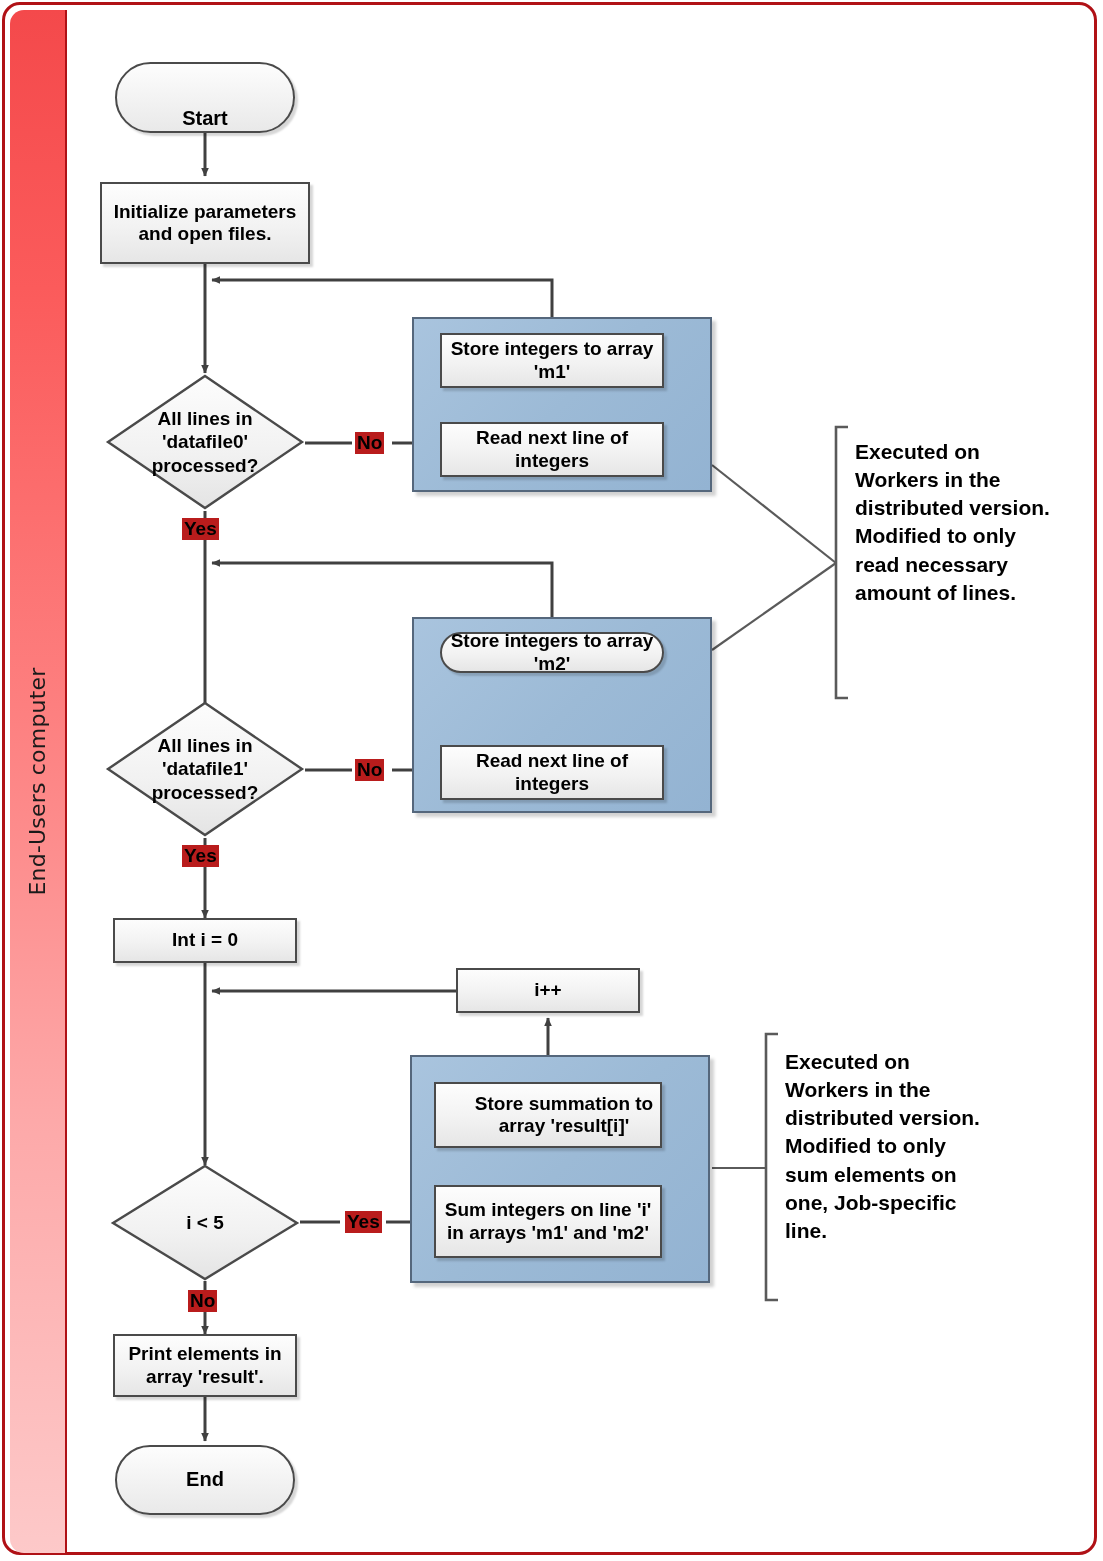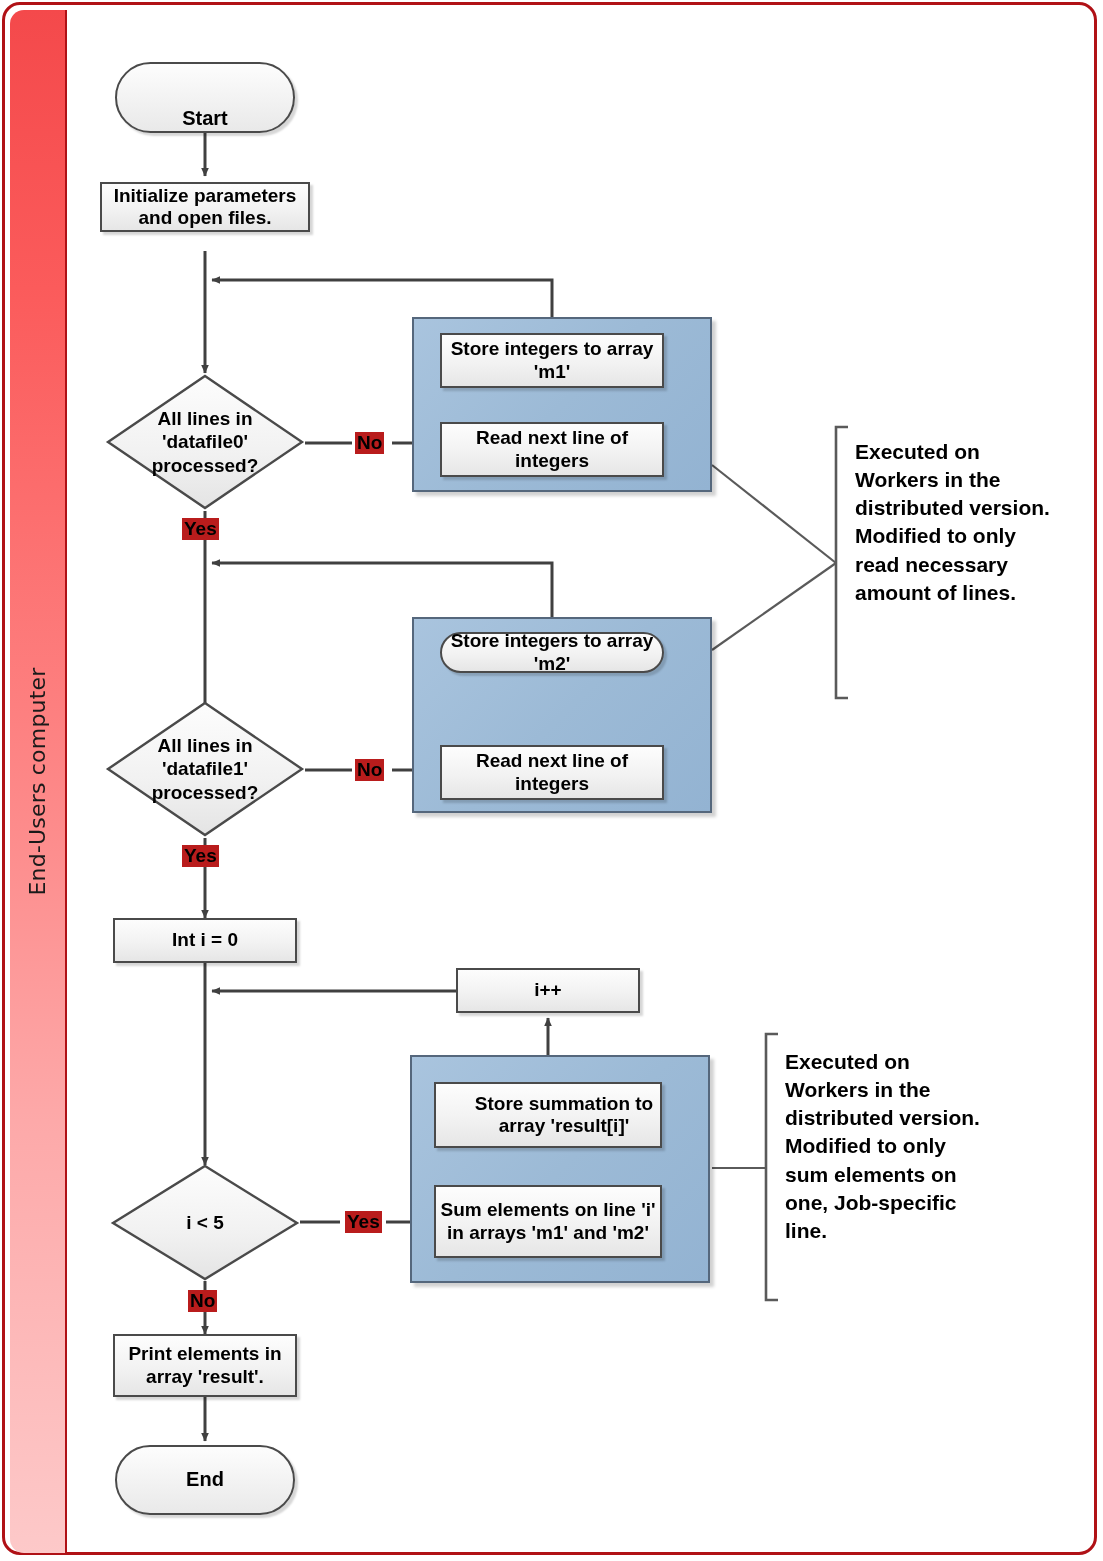--- a/index.html
+++ b/index.html
@@ -126,21 +126,21 @@
   <g stroke="#5a5a5a" stroke-width="2.6" fill="none" stroke-linejoin="miter">
     <path d="M848,427 L836,427 L836,698 L848,698"></path>
     <path d="M778,1034 L766,1034 L766,1300 L778,1300"></path>
   </g>
 </svg>
 
 <div class="node term" style="left:115px;top:62px;width:180px;height:71px;align-items:flex-end;">
   <span>Start</span>
 </div>
 
-<div class="node proc" style="left:100px;top:182px;width:210px;height:50px;">
+<div class="node proc" style="left:100px;top:182px;width:210px;height:82px;">
   <span>Initialize parameters and open files.</span>
 </div>
 
 <div class="dia-wrap" style="left:105px;top:373px;width:200px;height:138px;">
   <svg width="200" height="138">
     <defs>
       <linearGradient id="dg1" x1="0" y1="0" x2="0" y2="1">
         <stop offset="0%" stop-color="#fdfdfd"></stop>
           <stop offset="60%" stop-color="#f1f1f1"></stop>
           <stop offset="100%" stop-color="#e4e4e4"></stop>
@@ -203,21 +203,21 @@
   <div class="dia-text">
     <span>i &lt; 5</span>
   </div>
 </div>
 
 <div class="group-box" style="left:410px;top:1055px;width:300px;height:228px;"></div>
 <div class="node proc" style="left:434px;top:1082px;width:228px;height:66px;padding-left:32px;">
   <span>Store summation to array 'result[i]'</span>
 </div>
 <div class="node proc" style="left:434px;top:1185px;width:228px;height:73px;">
-  <span>Sum elements on line 'i' in arrays 'm1' and 'm2'</span>
+  <span>Sum integers on line 'i' in arrays 'm1' and 'm2'</span>
 </div>
 
 <span class="edge-label" style="left:345px;top:1211px;">Yes</span>
 <span class="edge-label" style="left:188px;top:1290px;">No</span>
 
 <div class="node proc" style="left:113px;top:1334px;width:184px;height:63px;">
   <span>Print elements in array 'result'.</span>
 </div>
 
 <div class="node term" style="left:115px;top:1445px;width:180px;height:70px;">

